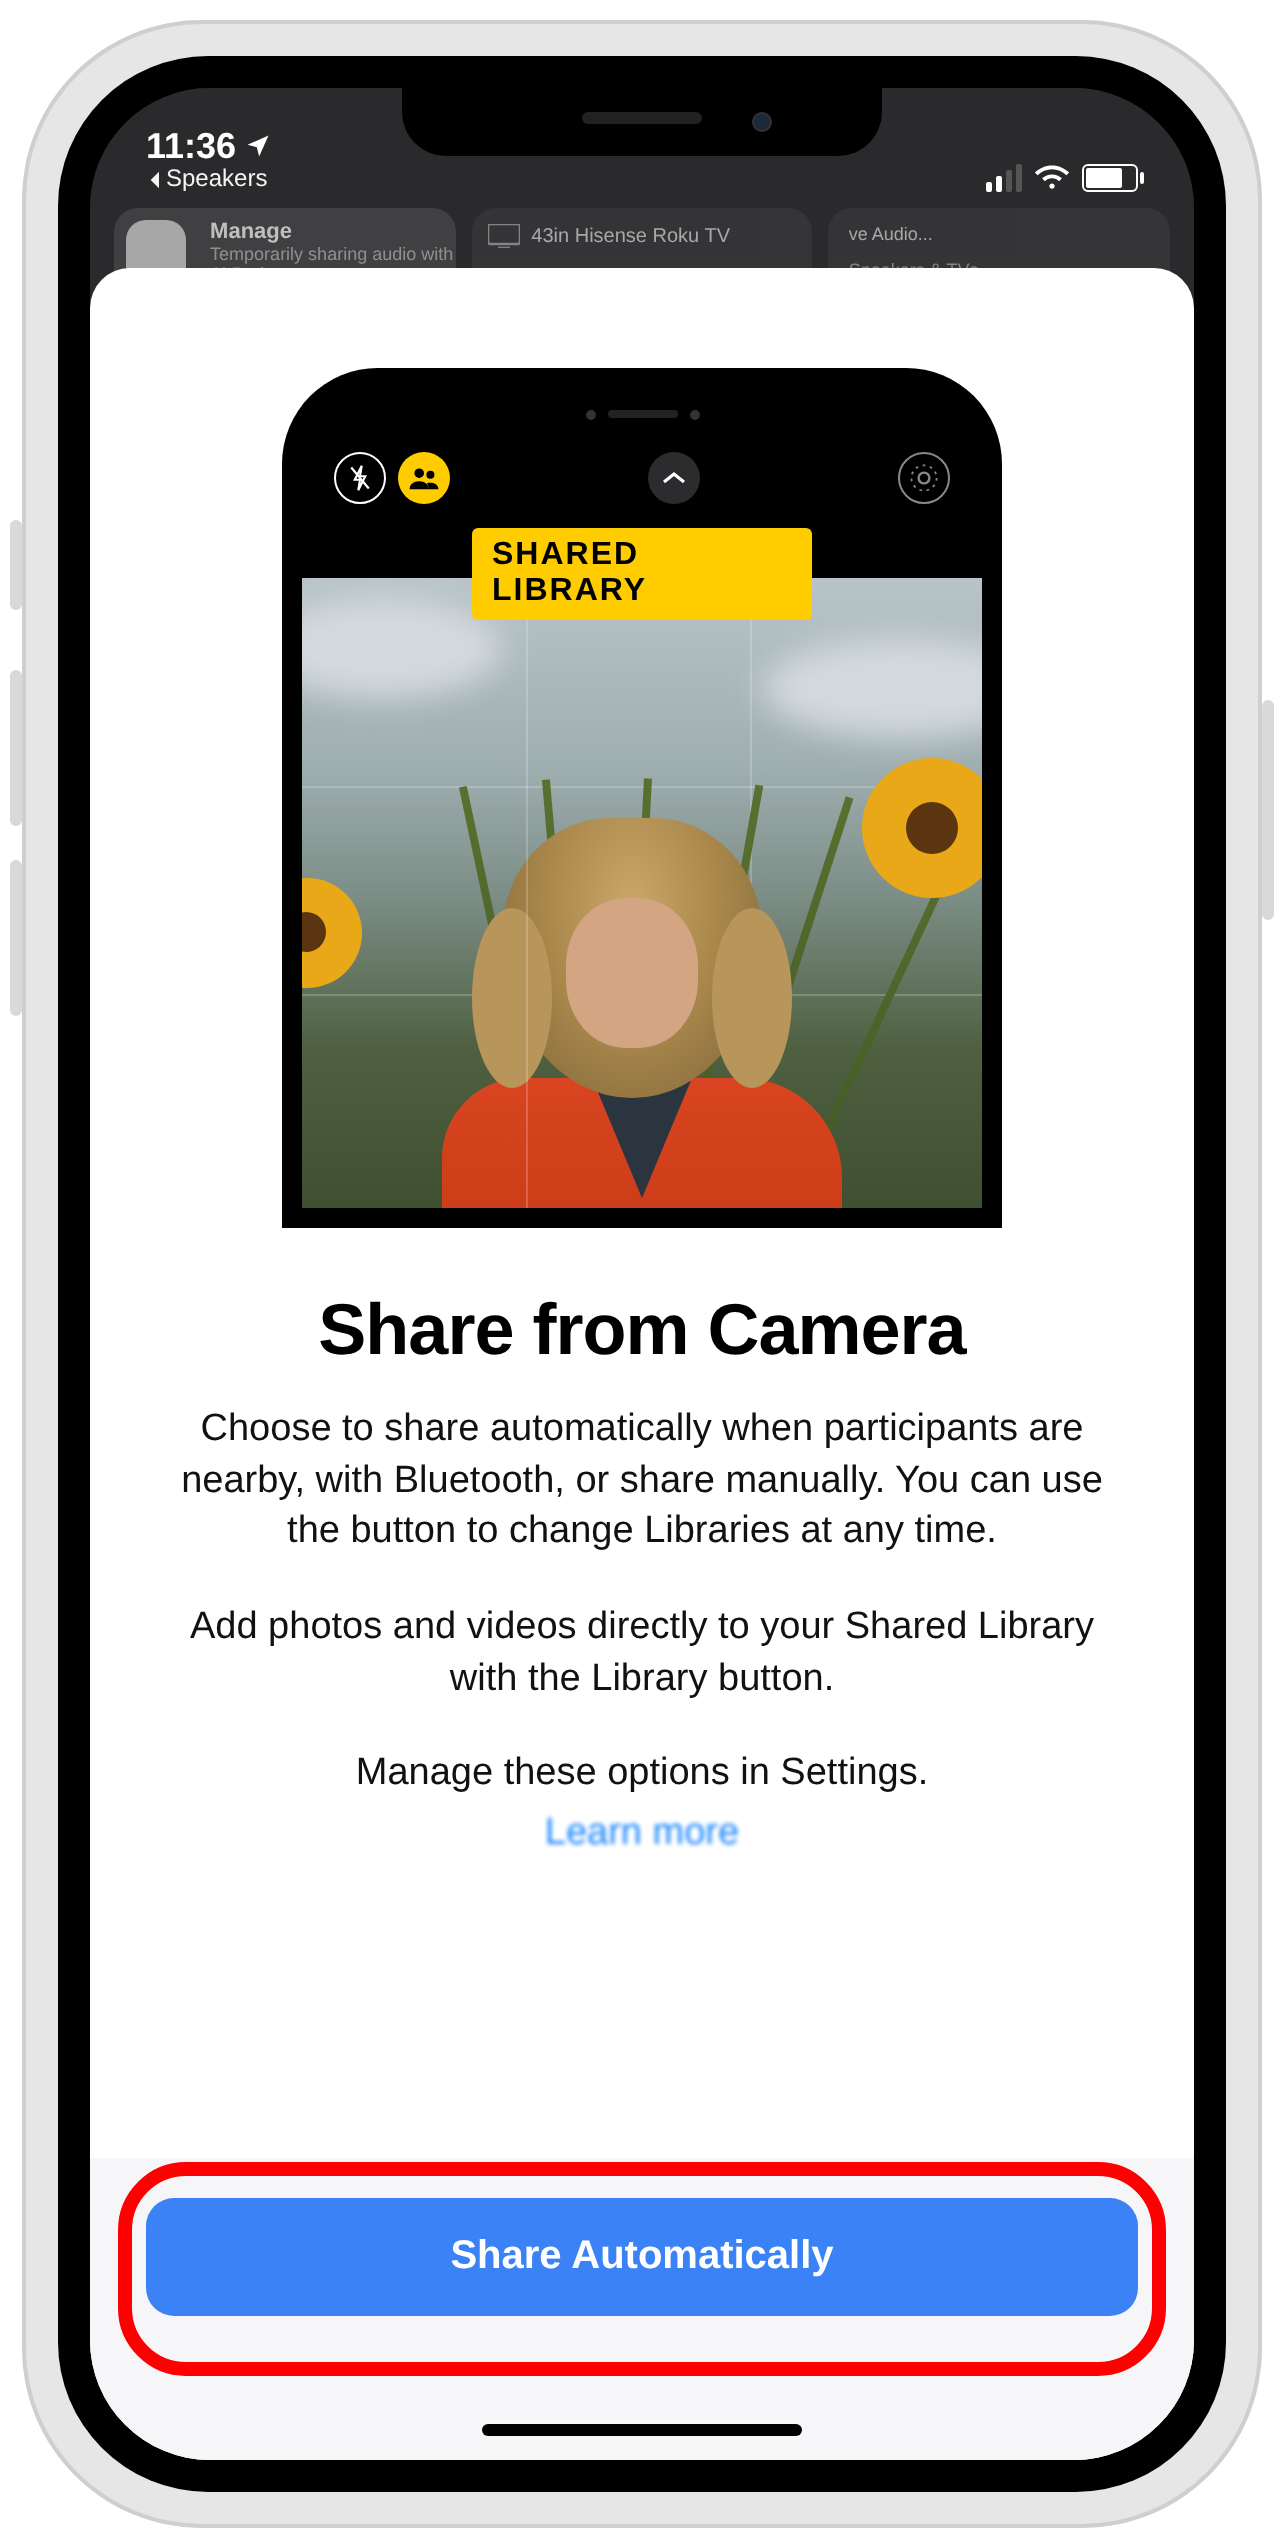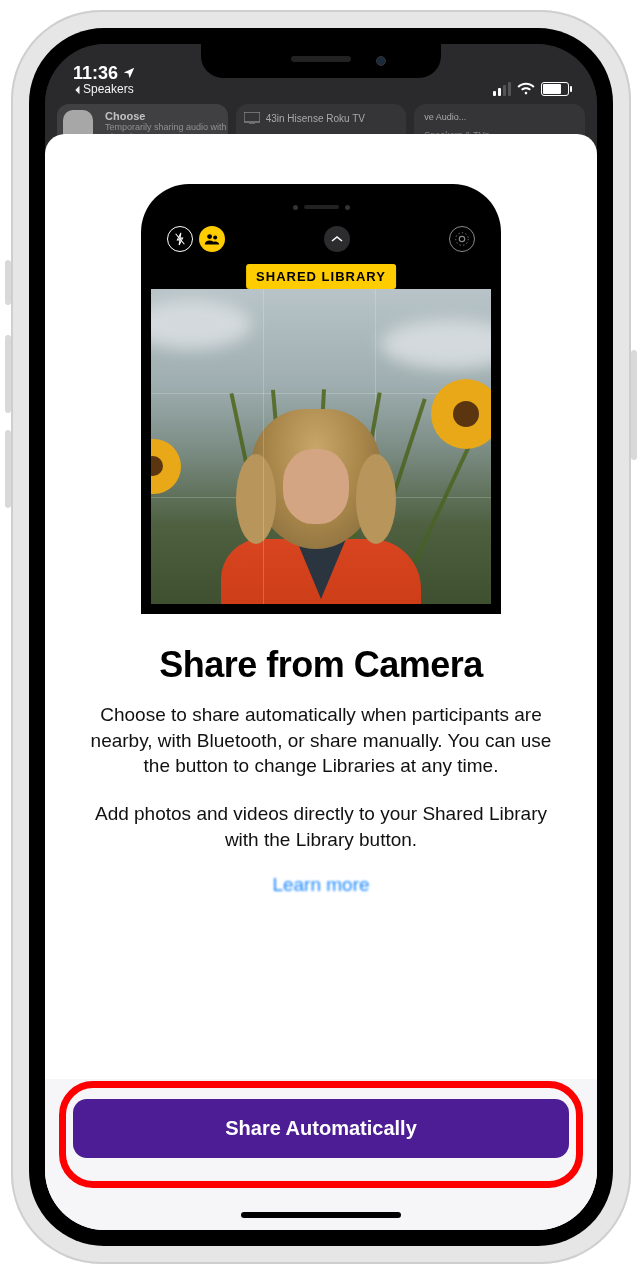--- a/index.html
+++ b/index.html
@@ -169,21 +169,21 @@
   }
   .cam-icon.flash { border:1.5px solid #fff; color:#fff;}
   .cam-icon.people { background:#ffcc00; color:#000; margin-left:6px;}
   .cam-icon.chev { color:#fff; background:#2c2c2e; font-size:12px;}
   .cam-icon.live { border:1.5px solid #888; color:#888;}
   .cam-left { display:flex;}
 
   .shared-badge {
     position:absolute; top:70px; left:50%; transform:translateX(-50%);
     background:#ffcc00; color:#000;
-    font-size:13px; font-weight:700; letter-spacing:1px;
+    font-size:16px; font-weight:700; letter-spacing:1px;
     padding:5px 10px; border-radius:3px;
     z-index:4;
   }
 
   .photo {
     position:absolute; top:95px; left:0; right:0; bottom:0;
     background: linear-gradient(to bottom, #b8c4c8 0%, #9faeb0 30%, #7d8e87 50%, #4e6040 75%, #3e5030 100%);
     overflow:hidden;
   }
   .photo::before, .photo::after {
@@ -276,21 +276,21 @@
     width:100%;
     text-align:center;
     border-radius: 14px;
     font-size: 20px;
     font-weight: 600;
     padding: 18px 0;
     border: none;
     cursor: pointer;
   }
   .btn-primary {
-    background:#4c1d95; color:#fff;
+    background:#3b82f6; color:#fff;
     margin-bottom: 14px;
     margin-top: 8px;
   }
   .btn-secondary {
     background: transparent; color:#007aff;
   }
   .home-indicator {
     position:absolute; bottom:12px; left:50%; transform:translateX(-50%);
     width:160px; height:6px; background:#000; border-radius:3px;
   }
@@ -342,21 +342,21 @@
             </div>
         </div>
       </div>
 
       <div class="dim-bg">
         <div class="bg-row">
           <div class="bg-card first">
             <div style="display:flex; gap:6px; align-items:flex-start;">
               <div class="airpods"></div>
               <div>
-                <div class="mini-text" style="color:#fff; font-size:11px; font-weight:600; padding:6px 0 0 0;">Choose</div>
+                <div class="mini-text" style="color:#fff; font-size:11px; font-weight:600; padding:6px 0 0 0;">Manage</div>
                 <div class="mini-text" style="padding:0;">Temporarily sharing audio with AirPods</div>
               </div>
             </div>
           </div>
           <div class="bg-card">
             <div style="display:flex; align-items:center; gap:6px; padding:8px;">
               <svg width="16" height="12" viewBox="0 0 16 12">
                   <rect x="0" y="0" width="16" height="10" rx="1" fill="none" stroke="#aaa" stroke-width="1.3"></rect>
                   <line x1="5" y1="12" x2="11" y2="12" stroke="#aaa" stroke-width="1.3"></line>
                 </svg>
@@ -436,20 +436,21 @@
                 </div>
               </div>
             </div>
           </div>
         </div>
 
         <div class="content">
           <h1 class="title">Share from Camera</h1>
           <p class="desc">Choose to share automatically when participants are nearby, with Bluetooth, or share manually. You can use the button to change Libraries at any time.</p>
           <p class="desc">Add photos and videos directly to your Shared Library with the Library button.</p>
+          <p class="desc" style="margin-bottom:6px;">Manage these options in Settings.</p>
           <a class="learn-more">Learn more</a>
         </div>
 
         <div class="bottom-bar">
           <div class="highlight-ring"></div>
           <button class="btn btn-primary">Share Automatically</button>
           <div class="home-indicator"></div>
         </div>
 
       </div>

